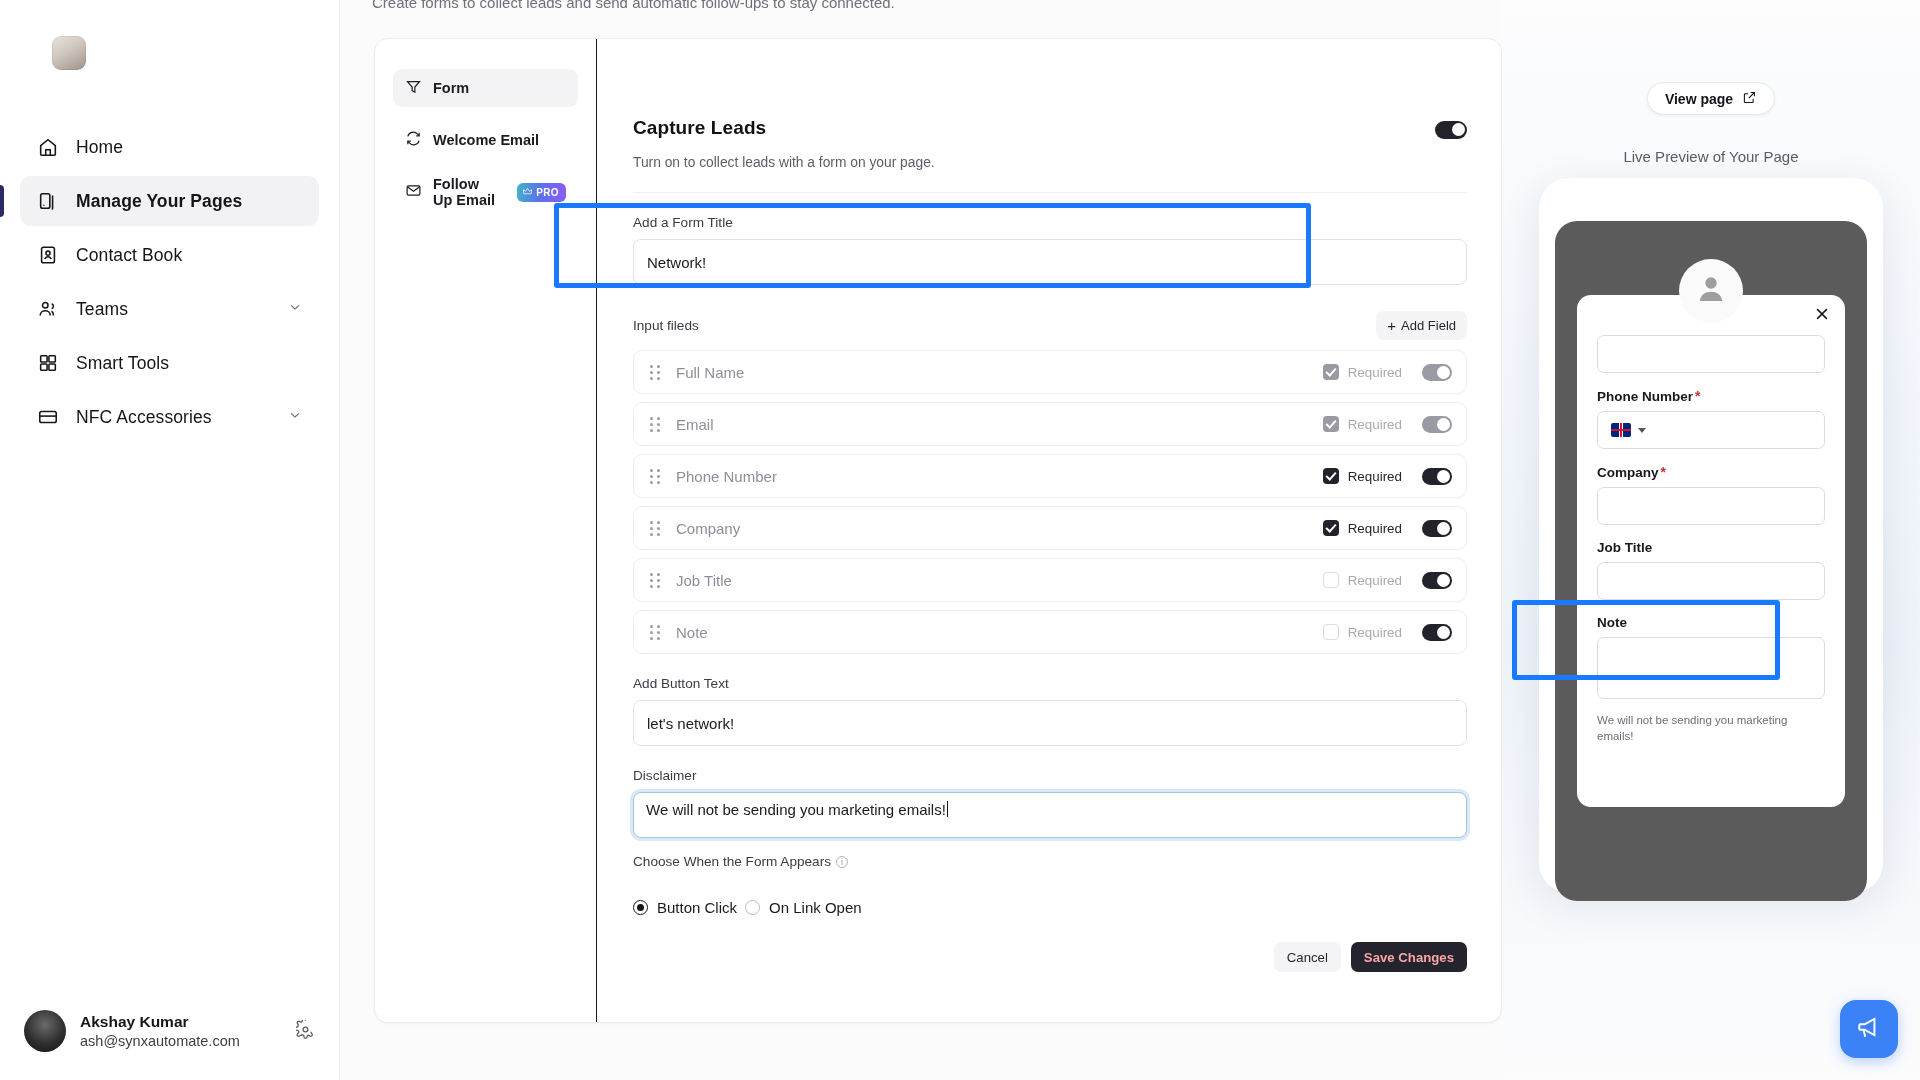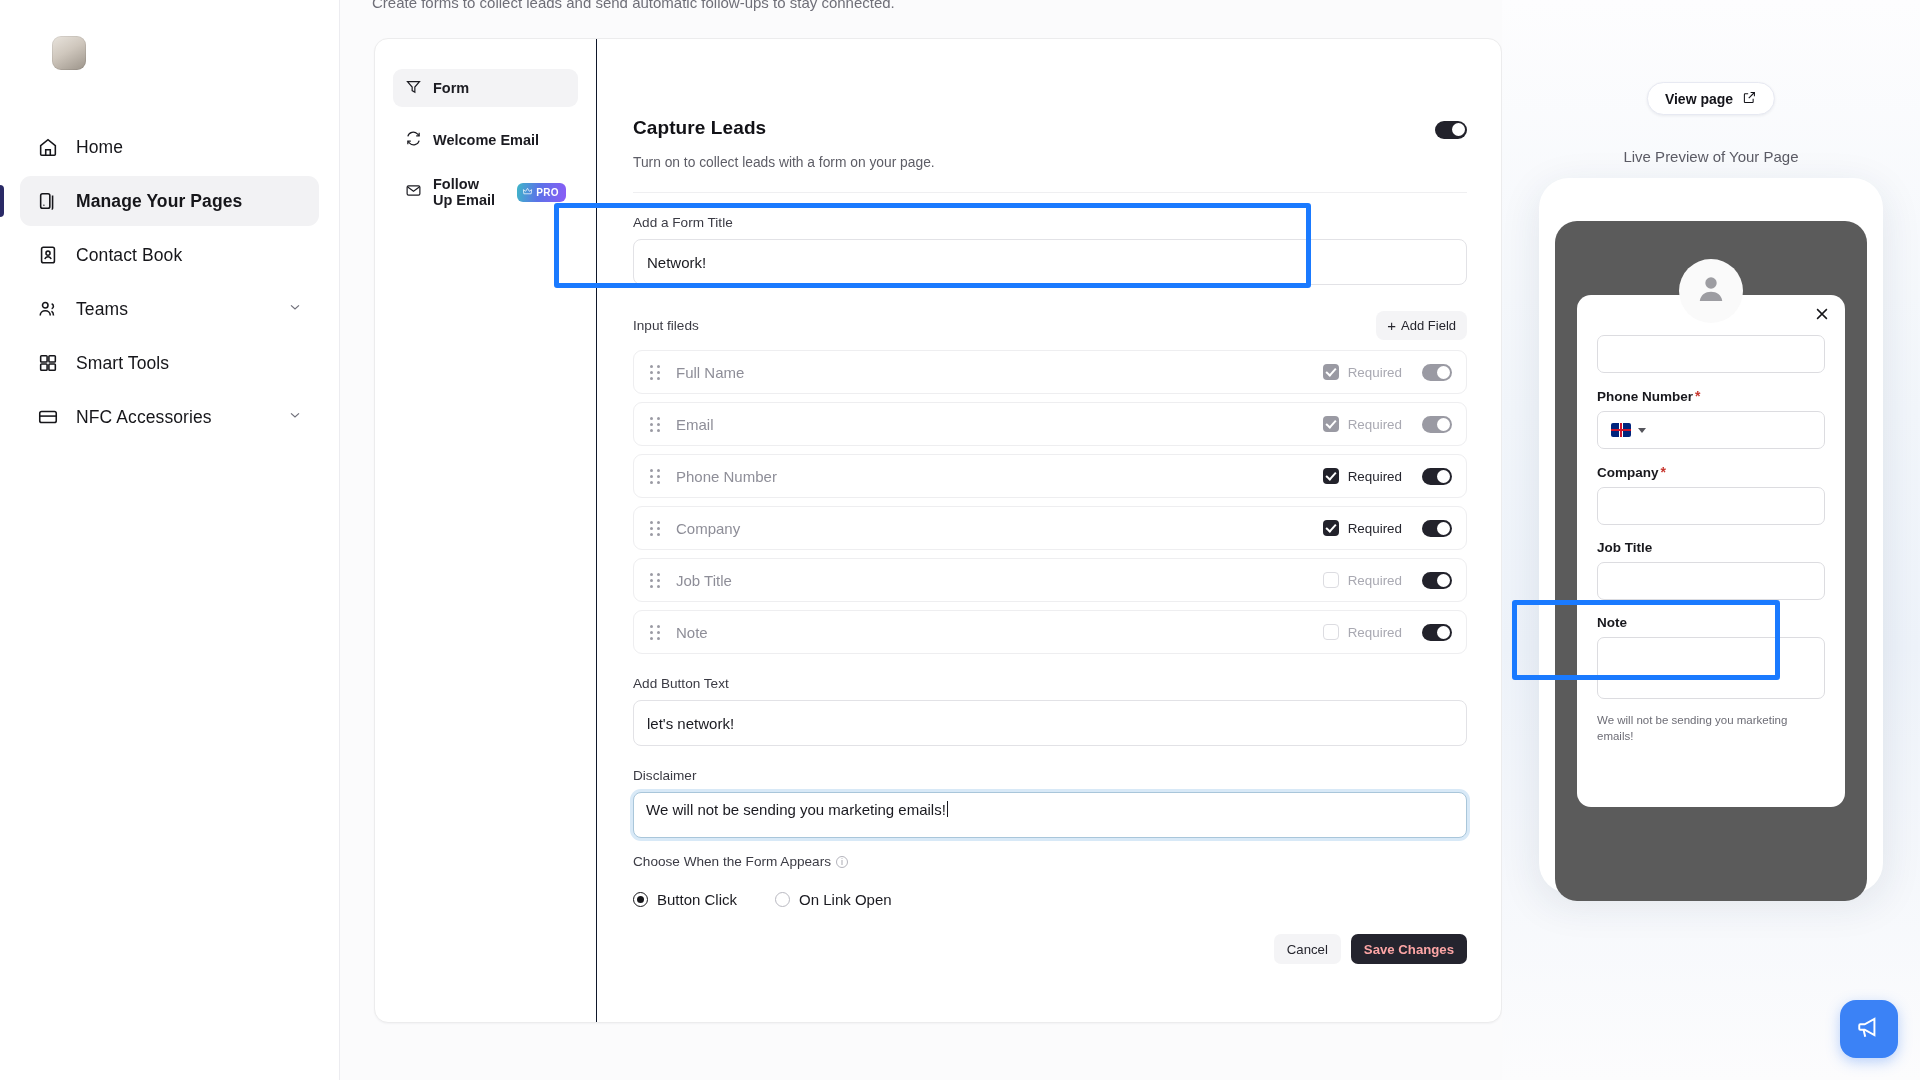--- a/index.html
+++ b/index.html
@@ -142,21 +142,21 @@
   .caret { display:inline-block; width:1px; height:16px; background:#1a1a20; vertical-align:-3px; margin-left:1px; }
   .disclaimer-value { position: relative; }
   .val-text {
     position: absolute; left: 13px; top: 0; height: 34px; display: flex; align-items: center;
     font-size: 15px; color: #1a1a20; pointer-events: none;
   }
 
   .when-label { font-size: 13.6px; color: #3b3b44; margin: 16px 0 0 0; display: flex; align-items: center; gap: 5px; }
   .info-i { width: 12px; height: 12px; border-radius: 50%; border: 1px solid #b4b4bc; color: #9a9aa3;
             font-size: 9px; display: inline-flex; align-items: center; justify-content: center; font-style: normal; }
-  .radios { display: flex; align-items: center; gap: 38px; margin-top: 22px; }
+  .radios { display: flex; align-items: center; gap: 8px; margin-top: 30px; }
   .radio-opt { display: flex; align-items: center; gap: 9px; cursor: pointer; }
   .radio { width: 15px; height: 15px; border-radius: 50%; border: 1.5px solid #b9b9c1; background: #fff; position: relative; flex: none; }
   .radio.sel { border-color: #16161a; }
   .radio.sel::after { content:""; position:absolute; left:3px; top:3px; width:7px; height:7px; border-radius:50%; background:#16161a; }
   .radio-label { font-size: 15px; color: #1a1a20; }
 
   .actions { display: flex; justify-content: flex-end; gap: 10px; margin-top: 26px; }
   .btn { height: 30px; border-radius: 7px; border: none; font-size: 13.2px; cursor: pointer;
          padding: 0 13px; font-family: "Liberation Sans", sans-serif; }
   .btn-cancel { background: #f4f4f6; color: #26262e; }
@@ -307,20 +307,33 @@
               <path d="M3 11h18"></path>
             </svg>
         </span>
         <span class="label">NFC Accessories</span>
         <span class="chev"><svg viewBox="0 0 24 24">
               <path d="M6 9.5 12 15l6-5.5"></path>
             </svg></span>
       </div>
     </nav>
 
+    <div class="user-row">
+      <div class="avatar"></div>
+      <div class="user-text">
+        <span class="user-name">Akshay Kumar</span>
+        <span class="user-mail">ash@synxautomate.com</span>
+      </div>
+      <span class="gear">
+        <svg viewBox="0 0 24 24">
+            <circle cx="12" cy="12" r="3"></circle>
+            <path d="M19.4 15a1.7 1.7 0 0 0 .3 1.9l.1.1a2 2 0 1 1-2.8 2.8l-.1-.1a1.7 1.7 0 0 0-2.9 1.2V21a2 2 0 1 1-4 0v-.1A1.7 1.7 0 0 0 7 19.4a1.7 1.7 0 0 0-1.9.3l-.1.1a2 2 0 1 1-2.8-2.8l.1-.1A1.7 1.7 0 0 0 3 14a1.7 1.7 0 0 0-1.6-1H1a2 2 0 1 1 0-4h.1A1.7 1.7 0 0 0 2.7 7a1.7 1.7 0 0 0-.3-1.9l-.1-.1a2 2 0 1 1 2.8-2.8l.1.1A1.7 1.7 0 0 0 7 2.6h.1A1.7 1.7 0 0 0 8 1V1a2 2 0 1 1 4 0"></path>
+          </svg>
+      </span>
+    </div>
   </aside>
 
   <div class="page-subtitle">Create forms to collect leads and send automatic follow-ups to stay connected.</div>
 
   <section class="card">
 
     <div class="tabs">
       <div class="tab active">
         <span><svg viewBox="0 0 24 24">
               <path d="M3.5 5h17l-6.6 7.8V20l-3.8-2.2v-5z"></path>

